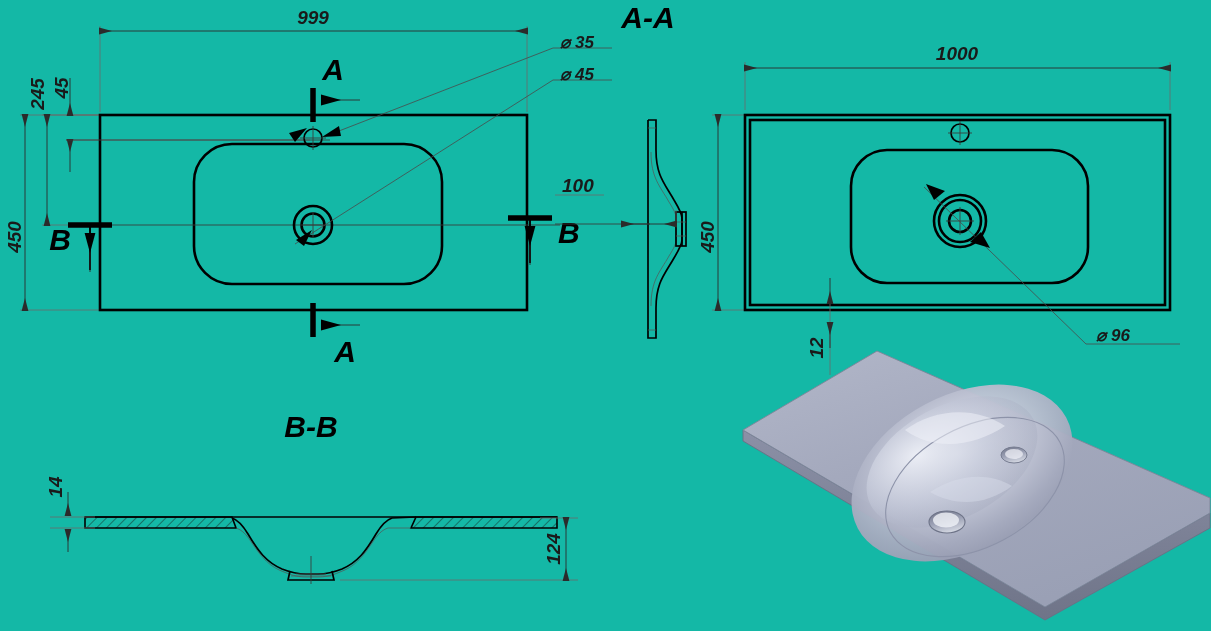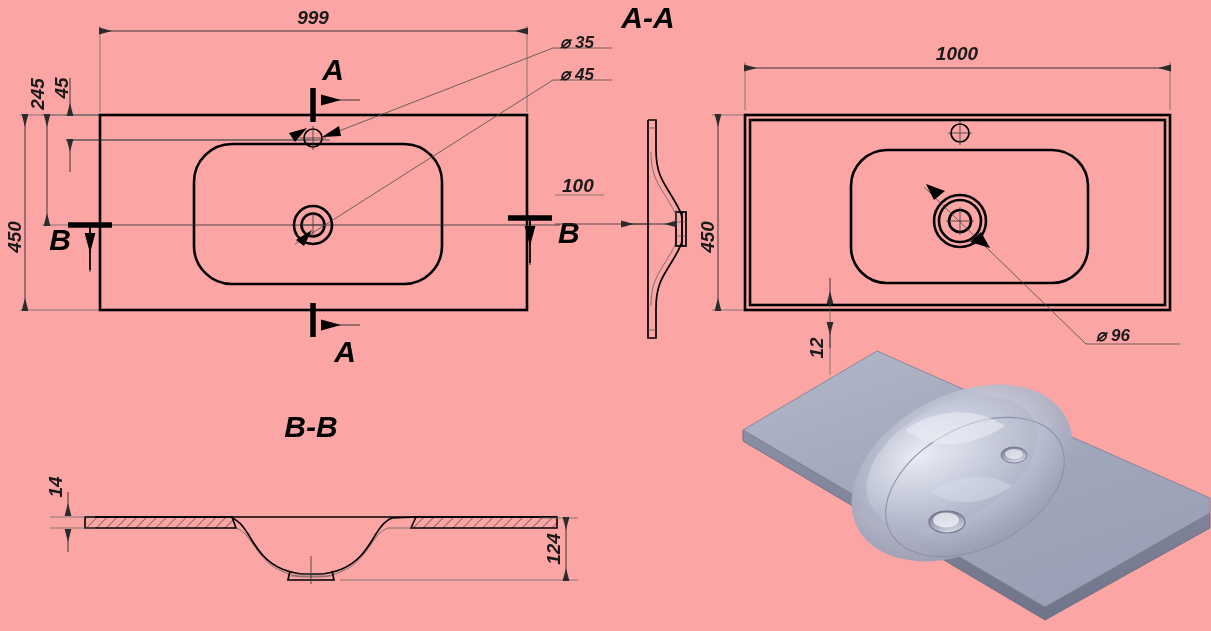--- a/index.html
+++ b/index.html
@@ -13,21 +13,21 @@
     height: 631px;
     position: relative;
     overflow: hidden;
     font-family: "Liberation Sans", sans-serif;
   }
   #sheet {
     position: absolute;
     left: 0; top: 0;
     width: 1211px;
     height: 631px;
-    background: #fca5a5;
+    background: #14b8a6;
   }
   svg.draw {
     position: absolute;
     left: 0; top: 0;
     width: 1211px;
     height: 631px;
   }
   .dimtext {
     font-family: "Liberation Sans", sans-serif;
     font-style: italic;

